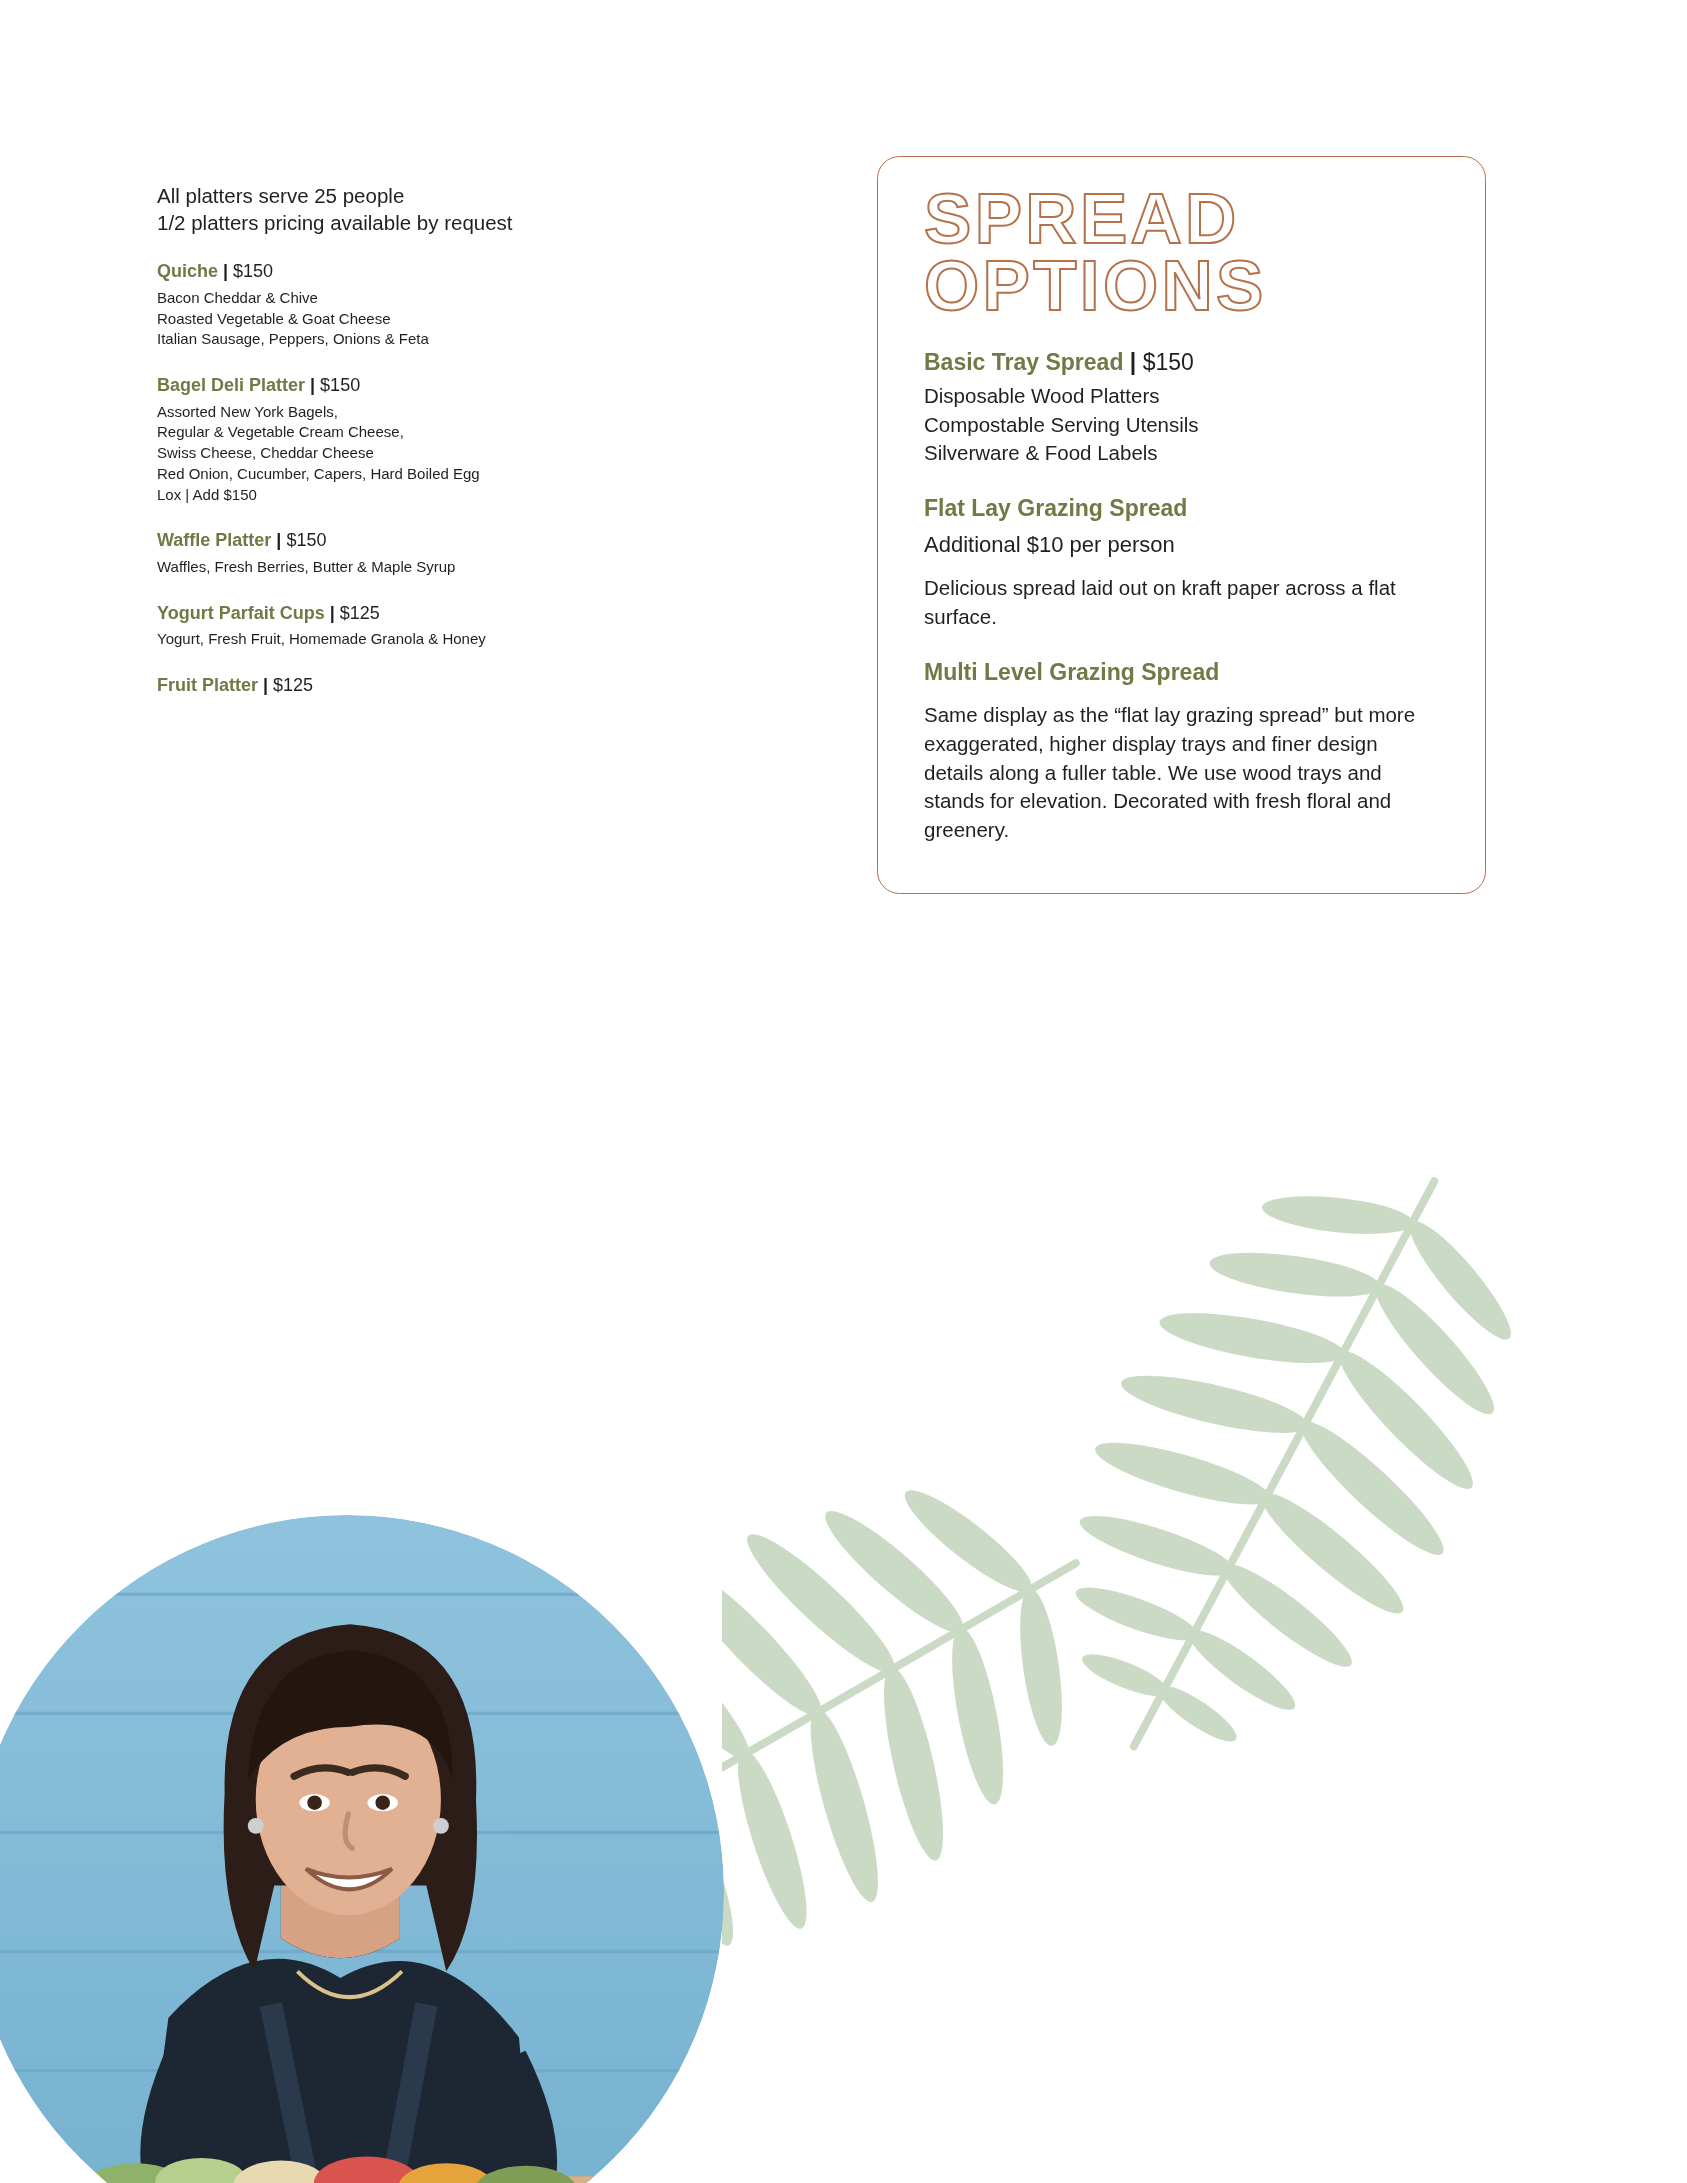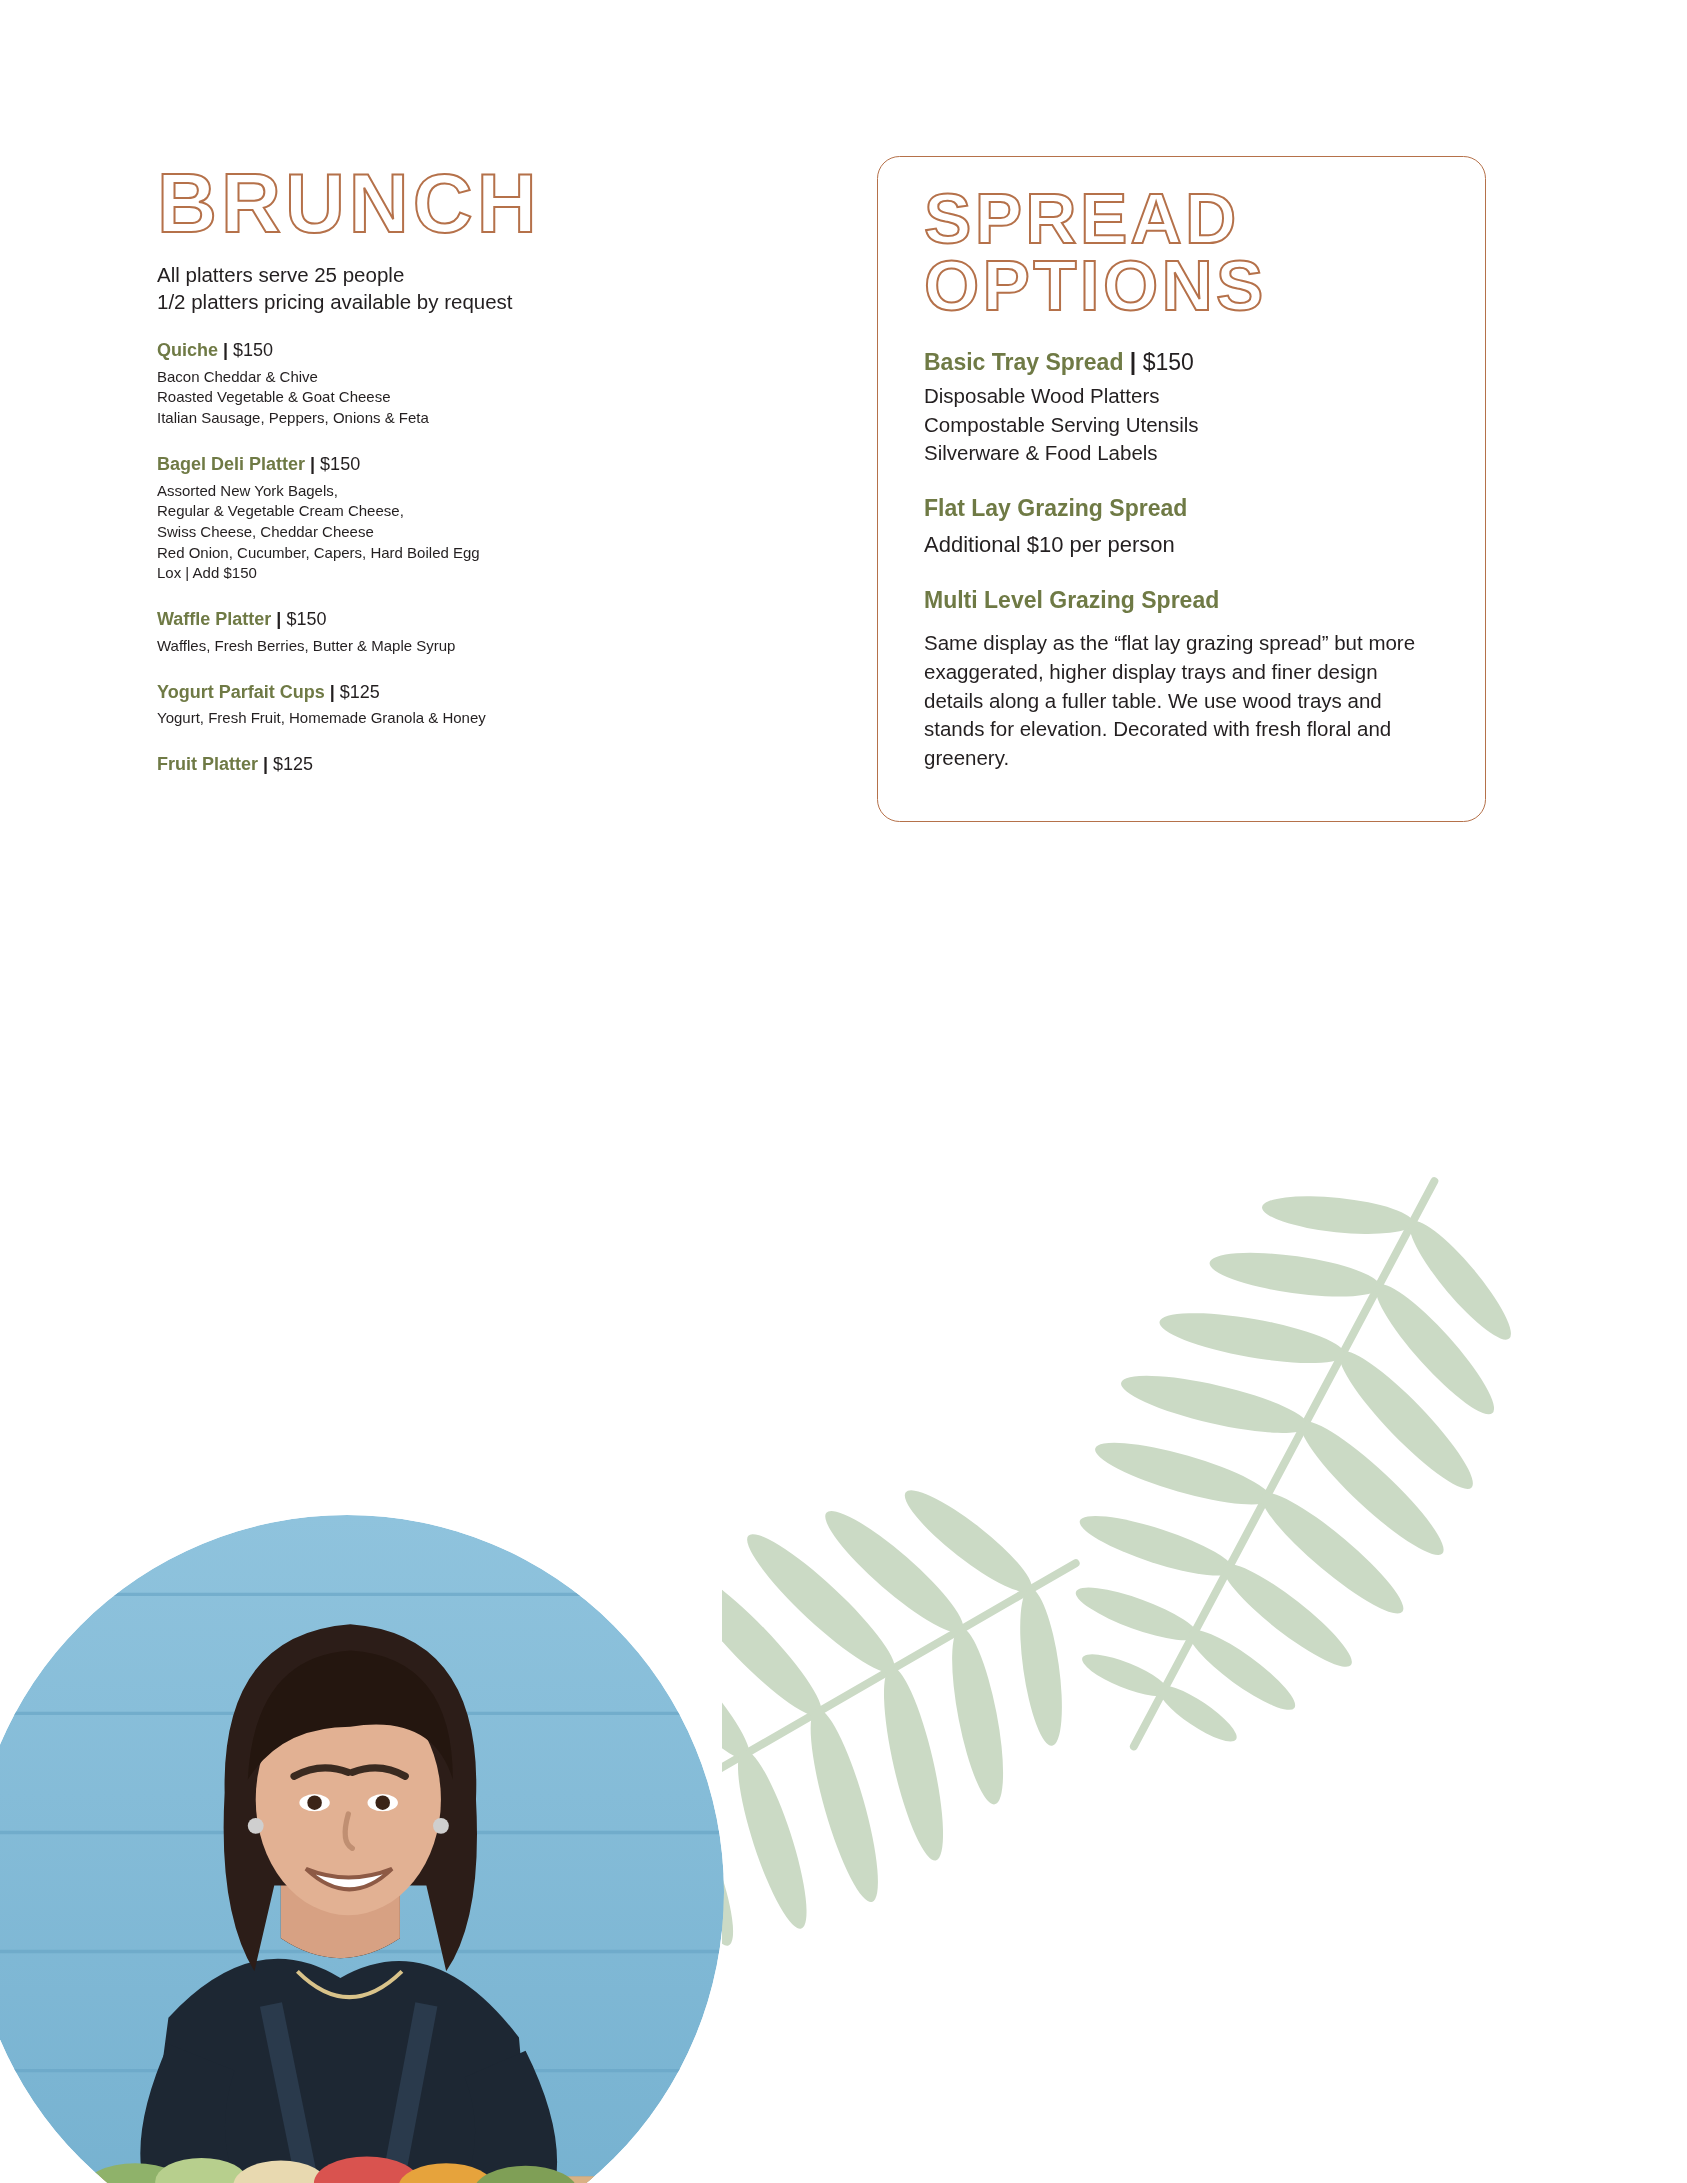--- a/index.html
+++ b/index.html
@@ -203,21 +203,20 @@
           <ellipse cx="92" cy="832" rx="100" ry="23" transform="rotate(8 92 832)"></ellipse>
           <ellipse cx="-64" cy="920" rx="72" ry="19" transform="rotate(-6 -64 920)"></ellipse>
           <ellipse cx="64" cy="920" rx="72" ry="19" transform="rotate(6 64 920)"></ellipse>
         </g>
       </g>
     </g>
   </svg>
 </div>
 
 <div class="left-col">
-  <h1 class="outline-title brunch-title">BRUNCH</h1>
 
   <div class="serve-note">
     <div>All platters serve 25 people</div>
     <div>1/2 platters pricing available by request</div>
   </div>
 
   <div id="brunch-items">
       <div class="item-block">
         <div class="item-head"><span>Quiche</span><span class="sep"> | </span><span class="price">$150</span></div>
         <div class="item-lines">
@@ -264,20 +263,21 @@
         <div class="spread-head"><span>Basic Tray Spread</span><span class="sep"> | </span><span class="price">$150</span></div>
         <div class="spread-lines">
           <div>Disposable Wood Platters</div>
           <div>Compostable Serving Utensils</div>
           <div>Silverware &amp; Food Labels</div>
         </div>
       </div>
       <div class="spread-block">
         <div class="spread-head"><span>Flat Lay Grazing Spread</span></div>
         <div class="spread-sub">Additional $10 per person</div>
+        <div class="spread-desc">Delicious spread laid out on kraft paper across a flat surface.</div>
       </div>
       <div class="spread-block">
         <div class="spread-head"><span>Multi Level Grazing Spread</span></div>
         <div class="spread-desc">Same display as the “flat lay grazing spread” but more exaggerated, higher display trays and finer design details along a fuller table. We use wood trays and stands for elevation. Decorated with fresh floral and greenery.</div>
       </div>
     </div>
 </div>
 
 <div class="photo">
   <svg viewBox="0 0 1140 1140" width="754" height="754" xmlns="http://www.w3.org/2000/svg">

